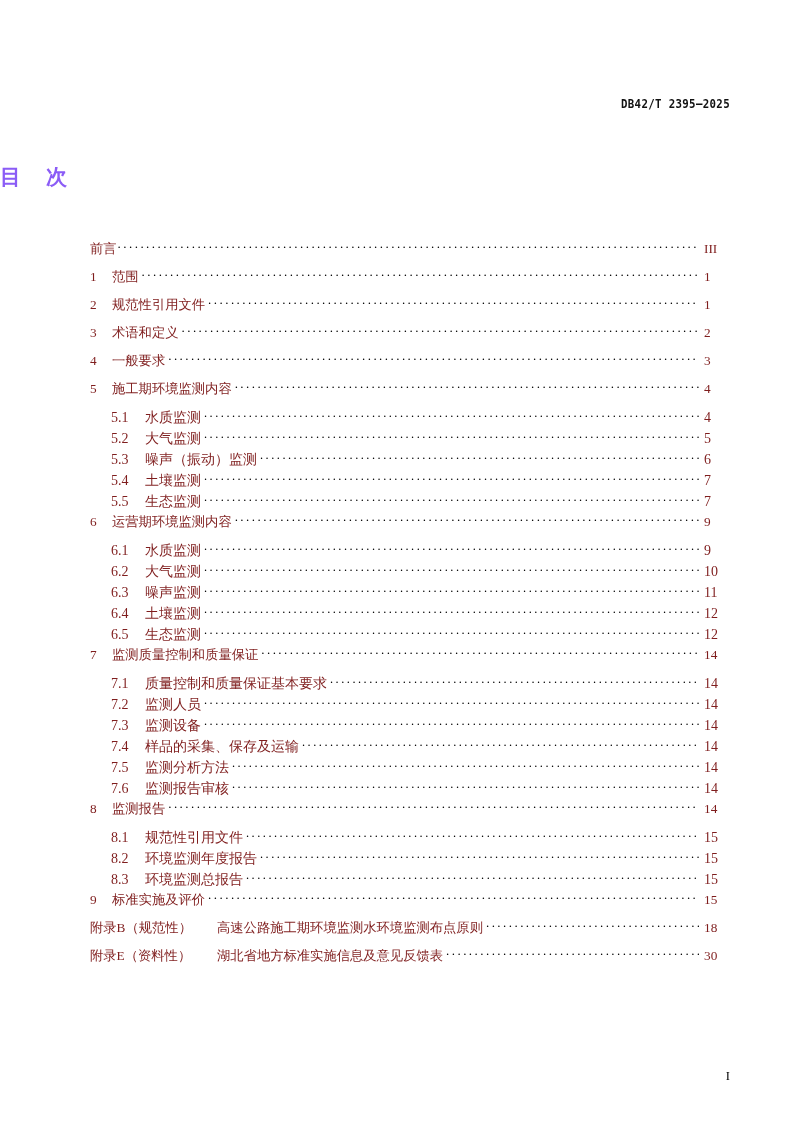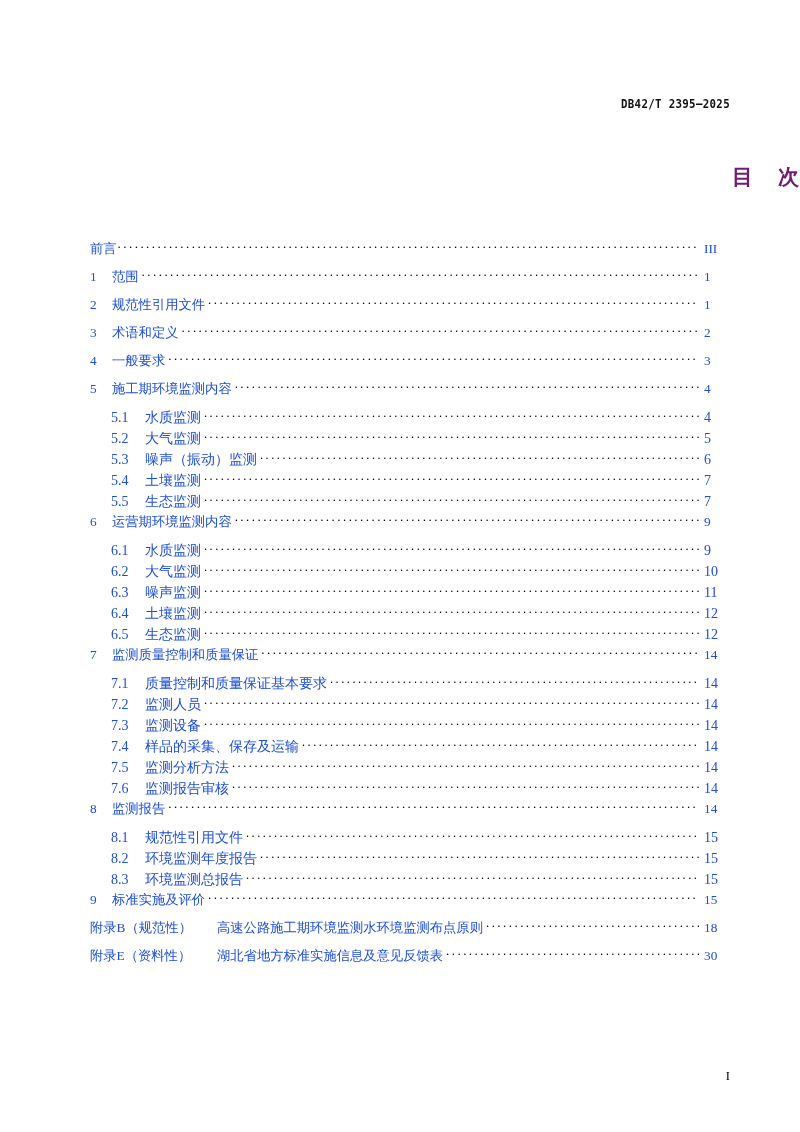--- a/index.html
+++ b/index.html
@@ -39,42 +39,42 @@
     transform: scaleX(0.86);
     transform-origin: right center;
   }
 
   
   .doc-title {
     position: absolute;
     top: 163px;
     left: 0;
     width: 800px;
-    text-align: right;
+    text-align: left;
     font-size: 21px;
     font-weight: 700;
     letter-spacing: 1px;
-    color: #701a75;
+    color: #8b5cf6;
   }
   .doc-title .gap { display: inline-block; width: 24px; }
 
   
   .toc {
     position: absolute;
     top: 240px;
     left: 90px;
     width: 640px;
   }
 
   .toc-row {
     display: flex;
     align-items: baseline;
     width: 100%;
     font-size: 13.3px;
-    color: #1d4ed8;
+    color: #7f1d1d;
     white-space: nowrap;
   }
   .toc-row.lvl1 { height: 28px; }
   .toc-row.lvl2 { height: 21px; font-size: 14px; }
   .toc-row.appendix { height: 28px; }
   .toc-row.front { height: 28px; }
 
   .num {
     flex: 0 0 auto;
     font-family: "Liberation Serif", serif;

